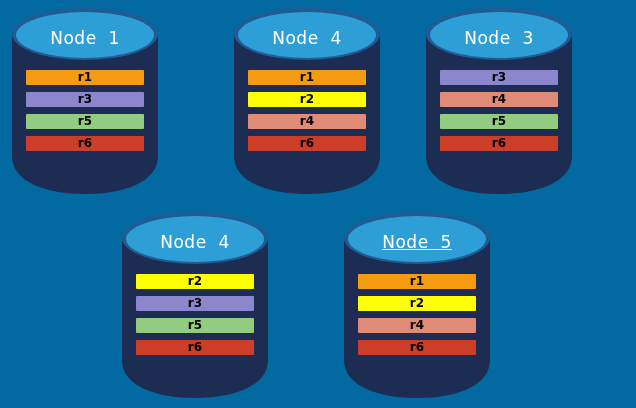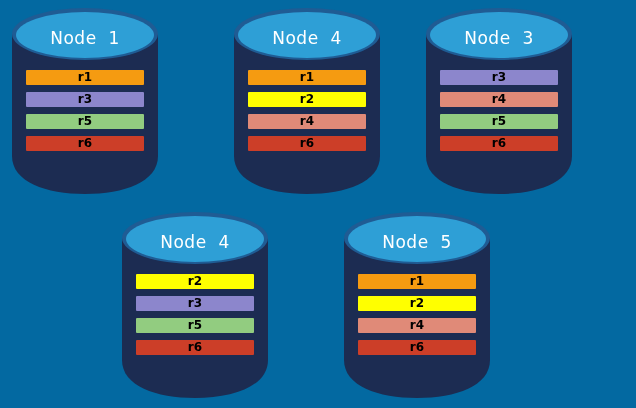--- a/index.html
+++ b/index.html
@@ -131,21 +131,21 @@
         <div class="replica" style="background: rgb(146, 204, 128); color: rgb(0, 0, 0);">r5</div>
         <div class="replica" style="background: rgb(204, 62, 40); color: rgb(0, 0, 0);">r6</div>
       </div>
     </div>
     <div class="node" style="left: 342px; top: 210px;">
       <svg class="node-svg" viewBox="0 0 150 190">
         <path d="M 2,28 L 2,150 C 2,176 36,188 75,188 C 114,188 148,176 148,150 L 148,28 Z" fill="#1C2C52"></path>
         <ellipse cx="75" cy="28" rx="73" ry="26" fill="#1F5C94"></ellipse>
         <ellipse cx="75" cy="29" rx="69" ry="23" fill="#2E9FD6"></ellipse>
       </svg>
-      <div class="node-title" style="color: rgb(255, 255, 255);">Node  5</div>
+      <div class="node-title" style="color: rgb(255, 255, 255); text-decoration: underline;">Node  5</div>
       <div class="replicas">
         <div class="replica" style="background: rgb(245, 155, 17); color: rgb(0, 0, 0);">r1</div>
         <div class="replica" style="background: rgb(255, 255, 0); color: rgb(0, 0, 0);">r2</div>
         <div class="replica" style="background: rgb(224, 138, 120); color: rgb(0, 0, 0);">r4</div>
         <div class="replica" style="background: rgb(204, 62, 40); color: rgb(0, 0, 0);">r6</div>
       </div>
     </div>
   </div>
 
 </body></html>

